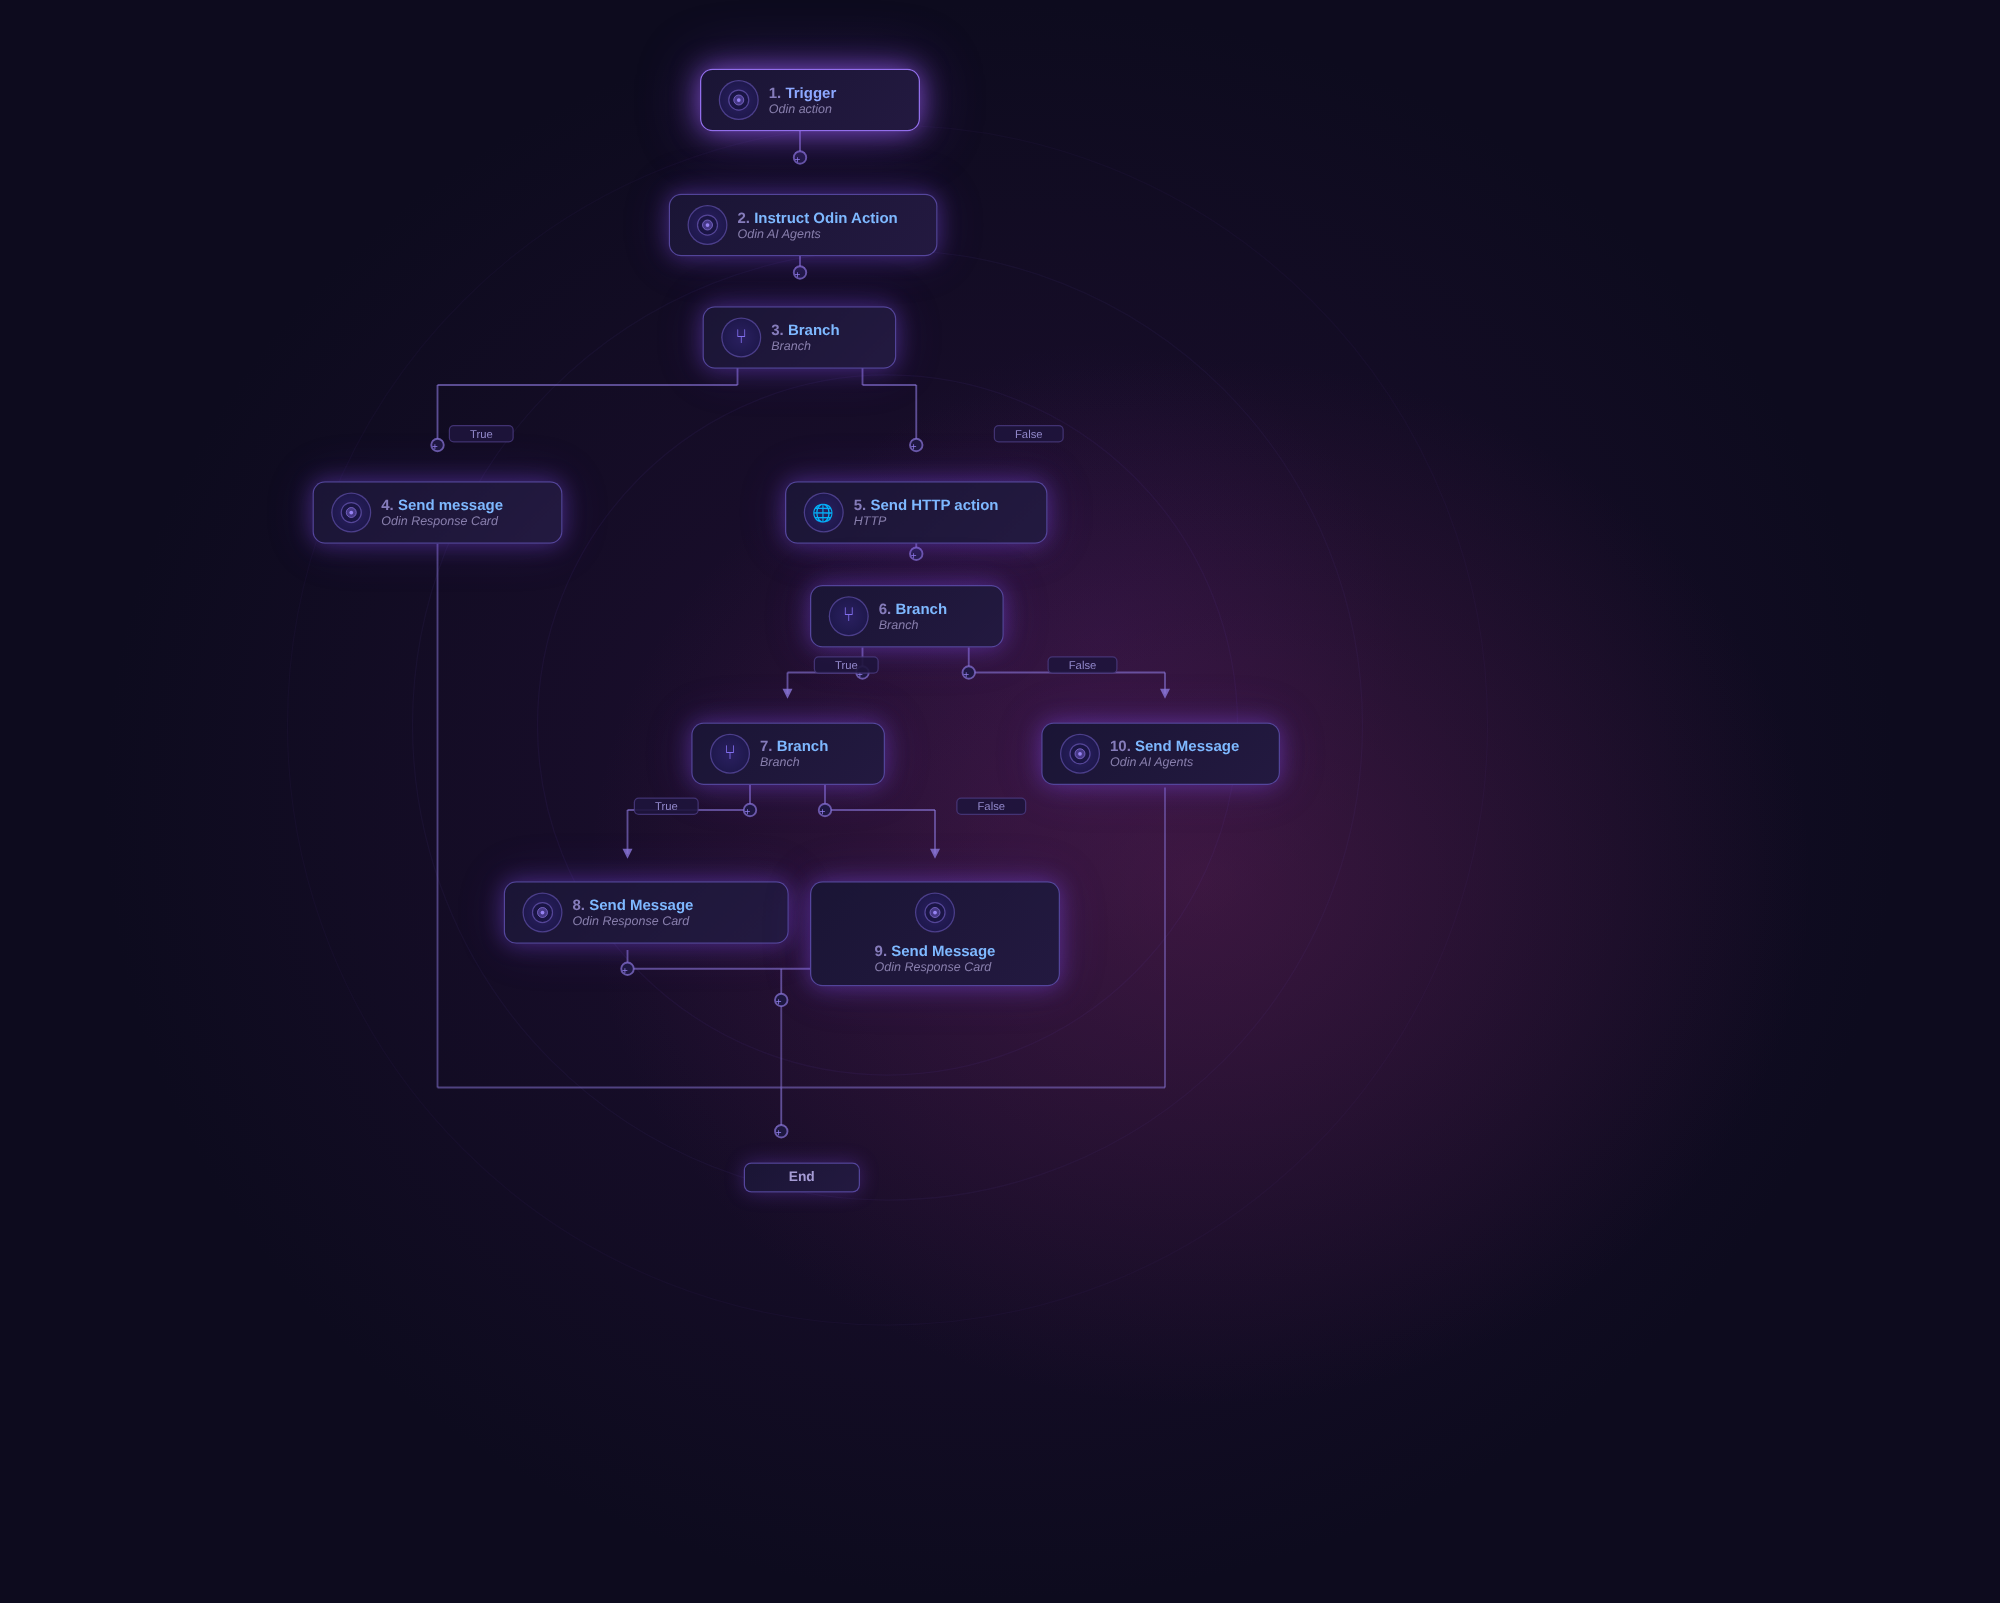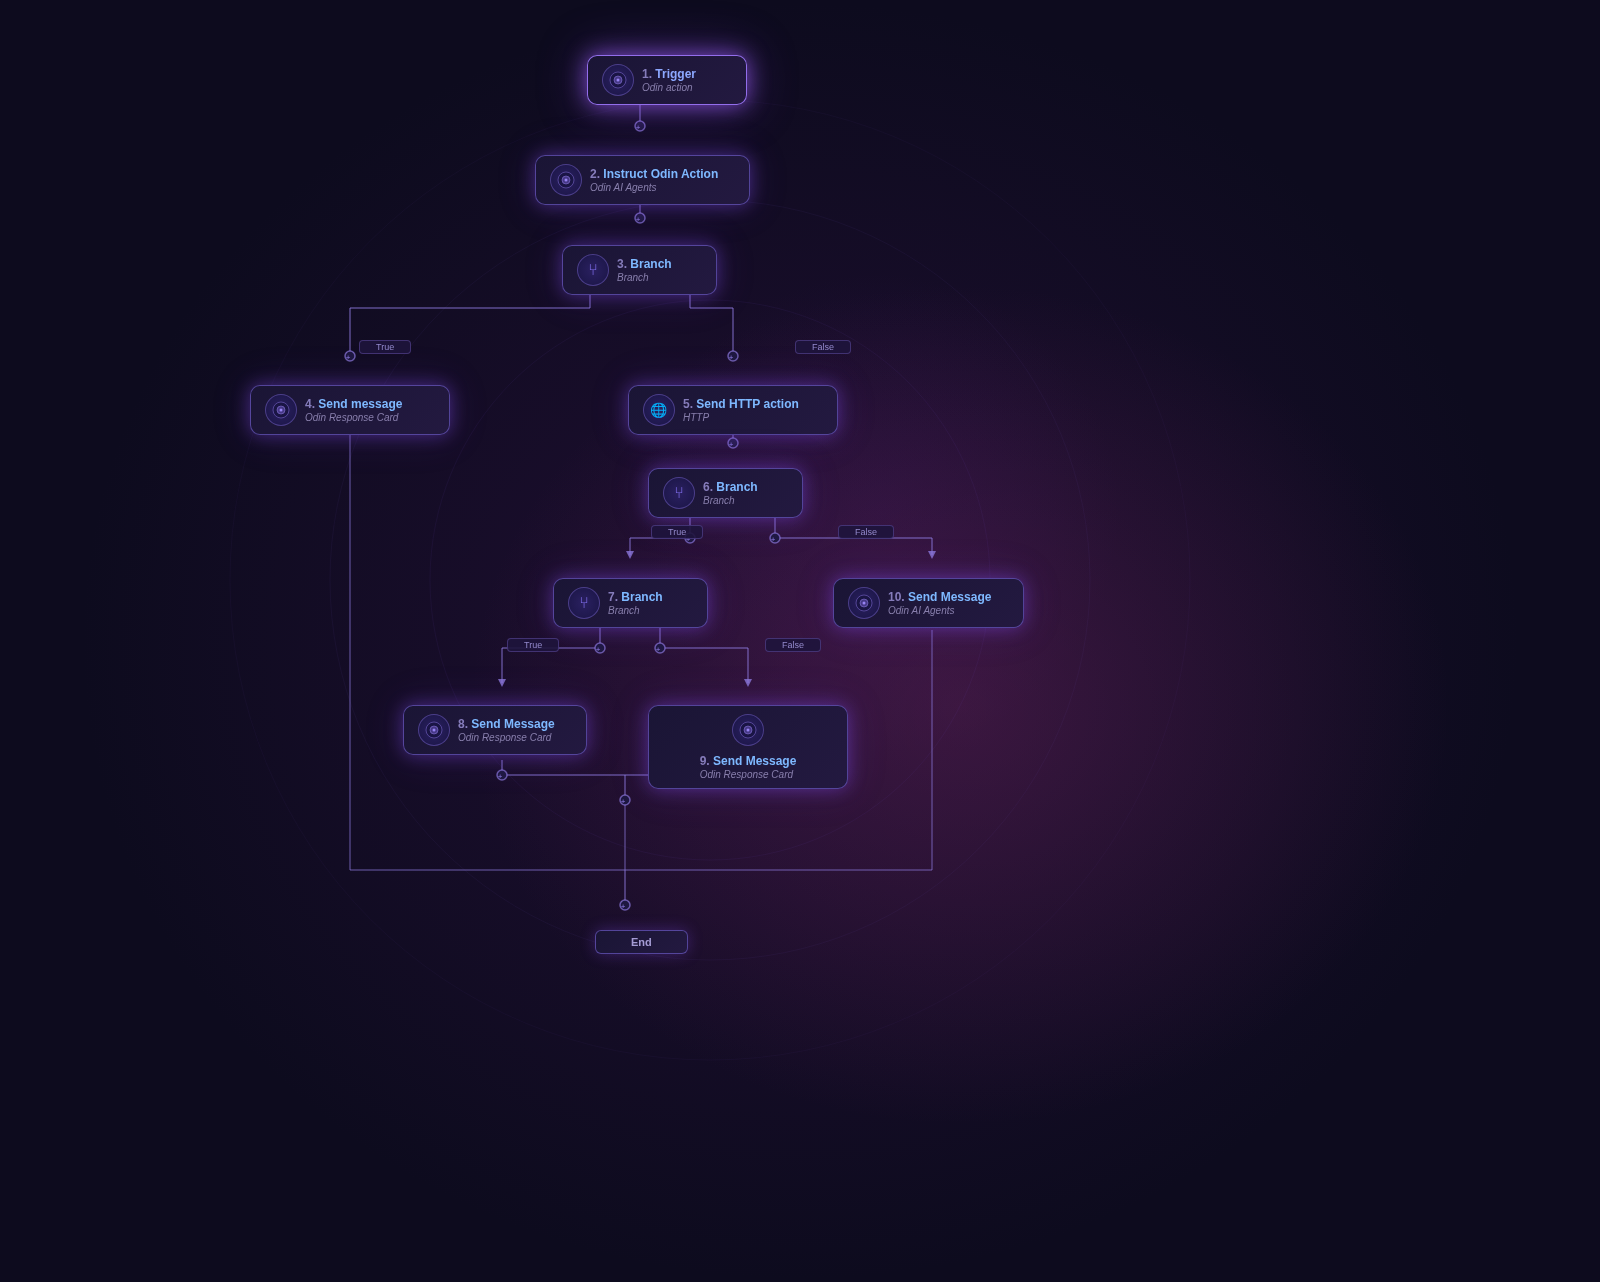--- a/index.html
+++ b/index.html
@@ -206,21 +206,21 @@
   <circle cx="748" cy="775" r="5" fill="#1e1840" stroke="rgba(140,120,220,0.7)" stroke-width="1.5"></circle>
   <text x="746" y="779" font-size="8" fill="rgba(160,140,255,0.9)" text-anchor="middle">+</text>
 
   <circle cx="625" cy="800" r="5" fill="#1e1840" stroke="rgba(140,120,220,0.7)" stroke-width="1.5"></circle>
   <text x="623" y="804" font-size="8" fill="rgba(160,140,255,0.9)" text-anchor="middle">+</text>
 
   <circle cx="625" cy="905" r="5" fill="#1e1840" stroke="rgba(140,120,220,0.7)" stroke-width="1.5"></circle>
   <text x="623" y="909" font-size="8" fill="rgba(160,140,255,0.9)" text-anchor="middle">+</text>
 </svg>
 
-<div class="node active-glow" style="left:587px; top:55px; width:160px;">
+<div class="node active-glow" style="left:560px; top:55px; width:176px;">
   <div class="node-icon">
     <svg width="18" height="18" viewBox="0 0 18 18" fill="none">
       <circle cx="9" cy="9" r="8" fill="#1a1545" stroke="rgba(120,100,200,0.6)" stroke-width="1"></circle>
       <circle cx="9" cy="9" r="4" fill="rgba(100,80,180,0.6)" stroke="rgba(140,120,220,0.7)" stroke-width="0.8"></circle>
       <circle cx="9" cy="9" r="1.5" fill="rgba(160,140,255,0.9)"></circle>
     </svg>
   </div>
   <div class="node-text">
     <div class="node-title">
       <span style="color:rgba(160,150,220,0.8)">1. </span><span>Trigger</span>
@@ -322,21 +322,21 @@
       <span style="color:rgba(160,150,220,0.8)">10. </span><span style="color:#7eb8ff">Send Message</span>
     </div>
     <div class="node-subtitle">Odin AI Agents</div>
   </div>
 </div>
 
 <div class="label-badge" style="left:462px; top:638px;">True</div>
 
 <div class="label-badge" style="left:720px; top:638px;">False</div>
 
-<div class="node" style="left:403px; top:705px; width:184px;">
+<div class="node" style="left:403px; top:705px; width:228px;">
   <div class="node-icon">
     <svg width="18" height="18" viewBox="0 0 18 18" fill="none">
       <circle cx="9" cy="9" r="8" fill="#1a1545" stroke="rgba(120,100,200,0.6)" stroke-width="1"></circle>
       <circle cx="9" cy="9" r="4" fill="rgba(100,80,180,0.6)" stroke="rgba(140,120,220,0.7)" stroke-width="0.8"></circle>
       <circle cx="9" cy="9" r="1.5" fill="rgba(160,140,255,0.9)"></circle>
     </svg>
   </div>
   <div class="node-text">
     <div class="node-title">
       <span style="color:rgba(160,150,220,0.8)">8. </span><span style="color:#7eb8ff">Send Message</span>

